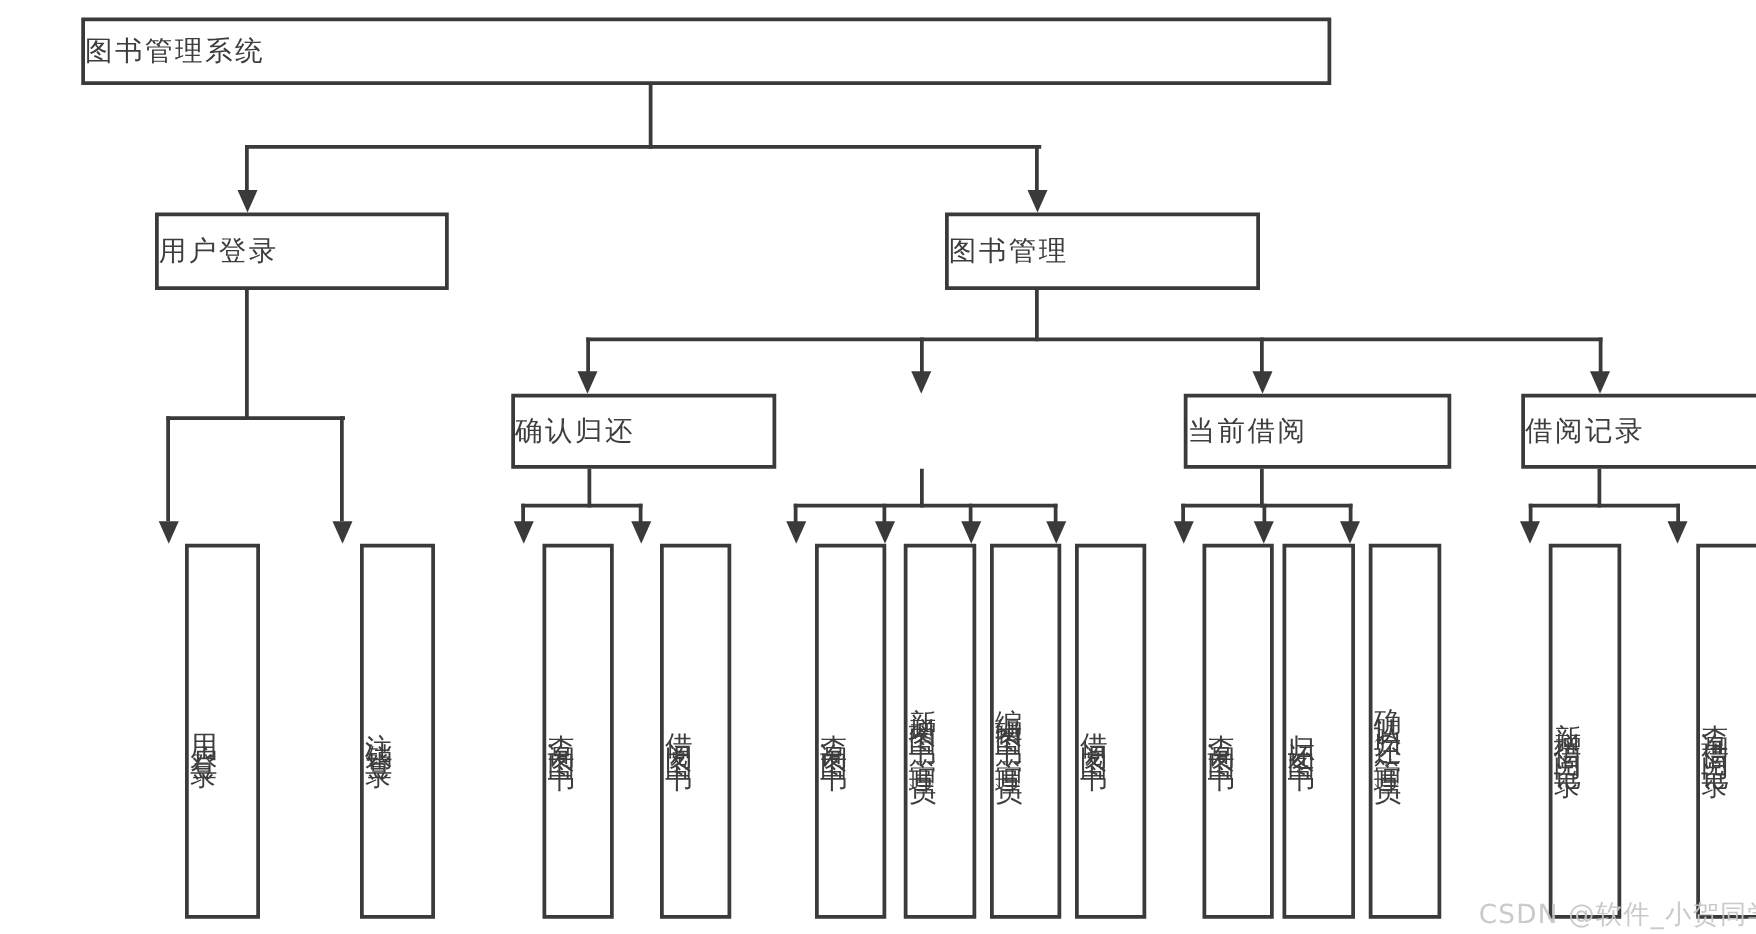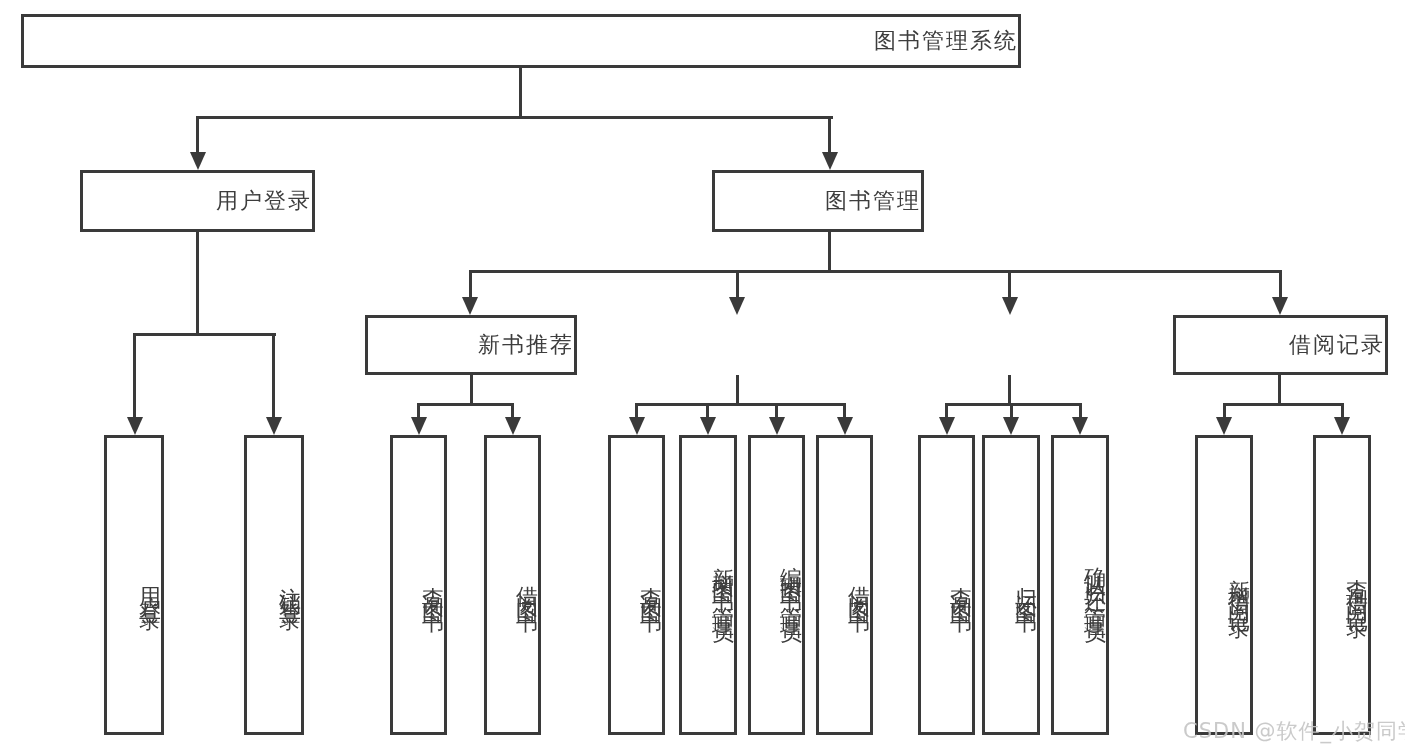--- a/index.html
+++ b/index.html
@@ -2,21 +2,21 @@
 <html><head>
 <meta charset="utf-8">
 <style>
   html,body{margin:0;padding:0;background:#ffffff;}
   #canvas{
     position:relative;width:1405px;height:747px;background:#ffffff;overflow:hidden;
     font-family:"DejaVu Sans","Liberation Sans",sans-serif;color:#3d3d3d;
   }
   .box{
     position:absolute;box-sizing:border-box;border:3px solid #3a3a3a;background:#ffffff;
-    display:flex;align-items:center;justify-content:flex-end;
+    display:flex;align-items:center;justify-content:flex-start;margin-left:44px;
   }
   .hnode{font-size:22px;letter-spacing:2px;}
   .vleaf .vtext{
     writing-mode:vertical-rl;text-orientation:mixed;line-height:1;
     font-size:22px;letter-spacing:8px;white-space:nowrap;
   }
   .hline,.vline{position:absolute;background:#3a3a3a;}
   .arrow{
     position:absolute;width:0;height:0;
     border-left:8px solid transparent;border-right:8px solid transparent;
@@ -40,21 +40,21 @@
   <div class="vline" style="left:519px;top:67px;width:3px;height:52px;"></div>
   <div class="hline" style="left:196px;top:116px;width:637px;height:3px;"></div>
   <div class="vline" style="left:196px;top:116px;width:3px;height:38px;"></div>
   <div class="arrow" style="left:190px;top:152px;"></div>
   <div class="vline" style="left:828px;top:116px;width:3px;height:38px;"></div>
   <div class="arrow" style="left:822px;top:152px;"></div>
 
   <div class="box hnode" style="left:80px;top:170px;width:235px;height:62px;">
     <span>用户登录</span>
   </div>
-  <div class="box hnode" style="left:712px;top:170px;width:212px;height:62px;">
+  <div class="box hnode" style="left:712px;top:170px;width:252px;height:62px;">
     <span>图书管理</span>
   </div>
 
   <div class="vline" style="left:196px;top:232px;width:3px;height:104px;"></div>
   <div class="hline" style="left:133px;top:333px;width:143px;height:3px;"></div>
   <div class="vline" style="left:133px;top:333px;width:3px;height:84px;"></div>
   <div class="arrow" style="left:127px;top:417px;"></div>
   <div class="vline" style="left:272px;top:333px;width:3px;height:84px;"></div>
   <div class="arrow" style="left:266px;top:417px;"></div>
 
@@ -63,21 +63,24 @@
   <div class="vline" style="left:469px;top:270px;width:3px;height:30px;"></div>
   <div class="arrow" style="left:462px;top:297px;"></div>
   <div class="vline" style="left:736px;top:270px;width:3px;height:30px;"></div>
   <div class="arrow" style="left:729px;top:297px;"></div>
   <div class="vline" style="left:1008px;top:270px;width:3px;height:30px;"></div>
   <div class="arrow" style="left:1002px;top:297px;"></div>
   <div class="vline" style="left:1279px;top:270px;width:3px;height:30px;"></div>
   <div class="arrow" style="left:1272px;top:297px;"></div>
 
   <div class="box hnode" style="left:365px;top:315px;width:212px;height:60px;">
-    <span>新书推荐</span>
+    <span>确认归还</span>
+  </div>
+  <div class="box hnode" style="left:903px;top:315px;width:214px;height:60px;">
+    <span>当前借阅</span>
   </div>
   <div class="box hnode" style="left:1173px;top:315px;width:215px;height:60px;">
     <span>借阅记录</span>
   </div>
 
   <div class="vline" style="left:470px;top:375px;width:3px;height:31px;"></div>
   <div class="hline" style="left:417px;top:403px;width:97px;height:3px;"></div>
   <div class="vline" style="left:417px;top:403px;width:3px;height:16px;"></div>
   <div class="arrow" style="left:411px;top:417px;"></div>
   <div class="vline" style="left:511px;top:403px;width:3px;height:16px;"></div>

